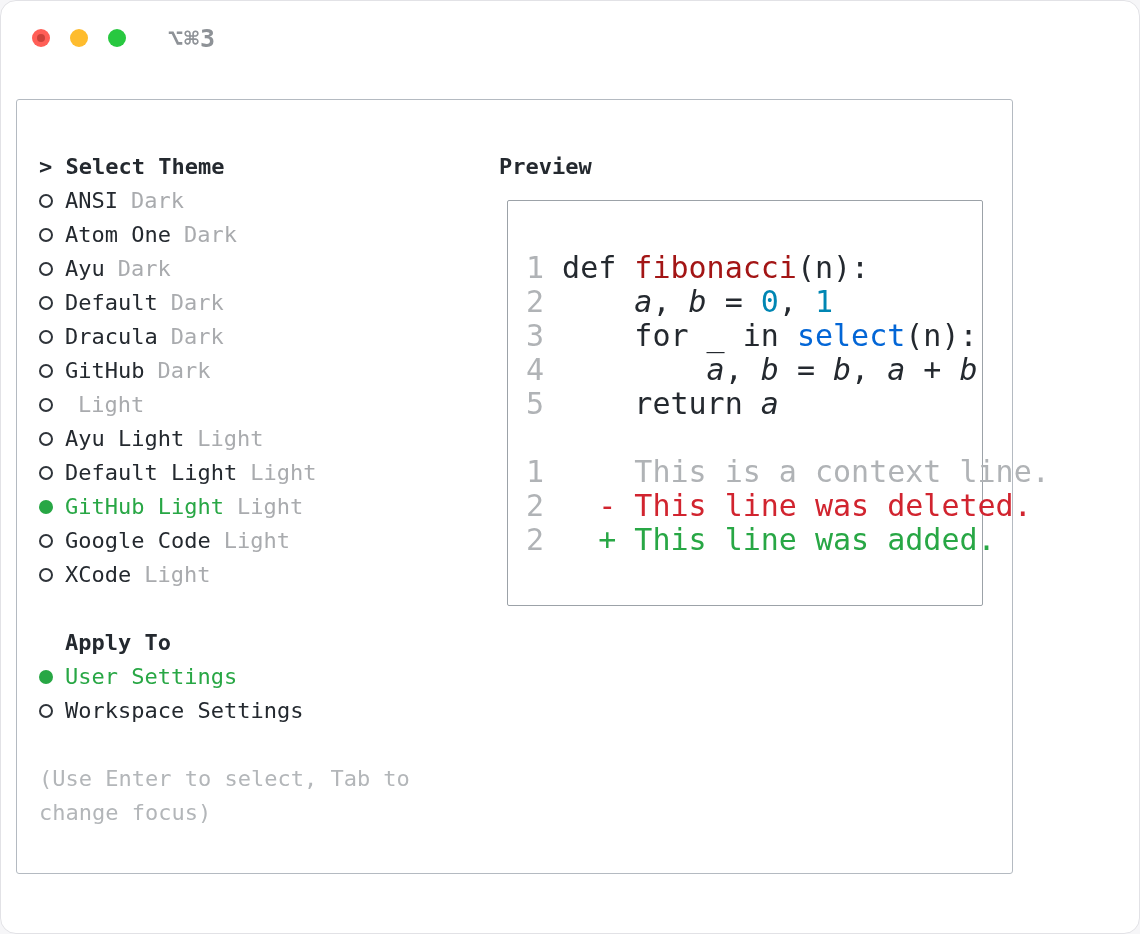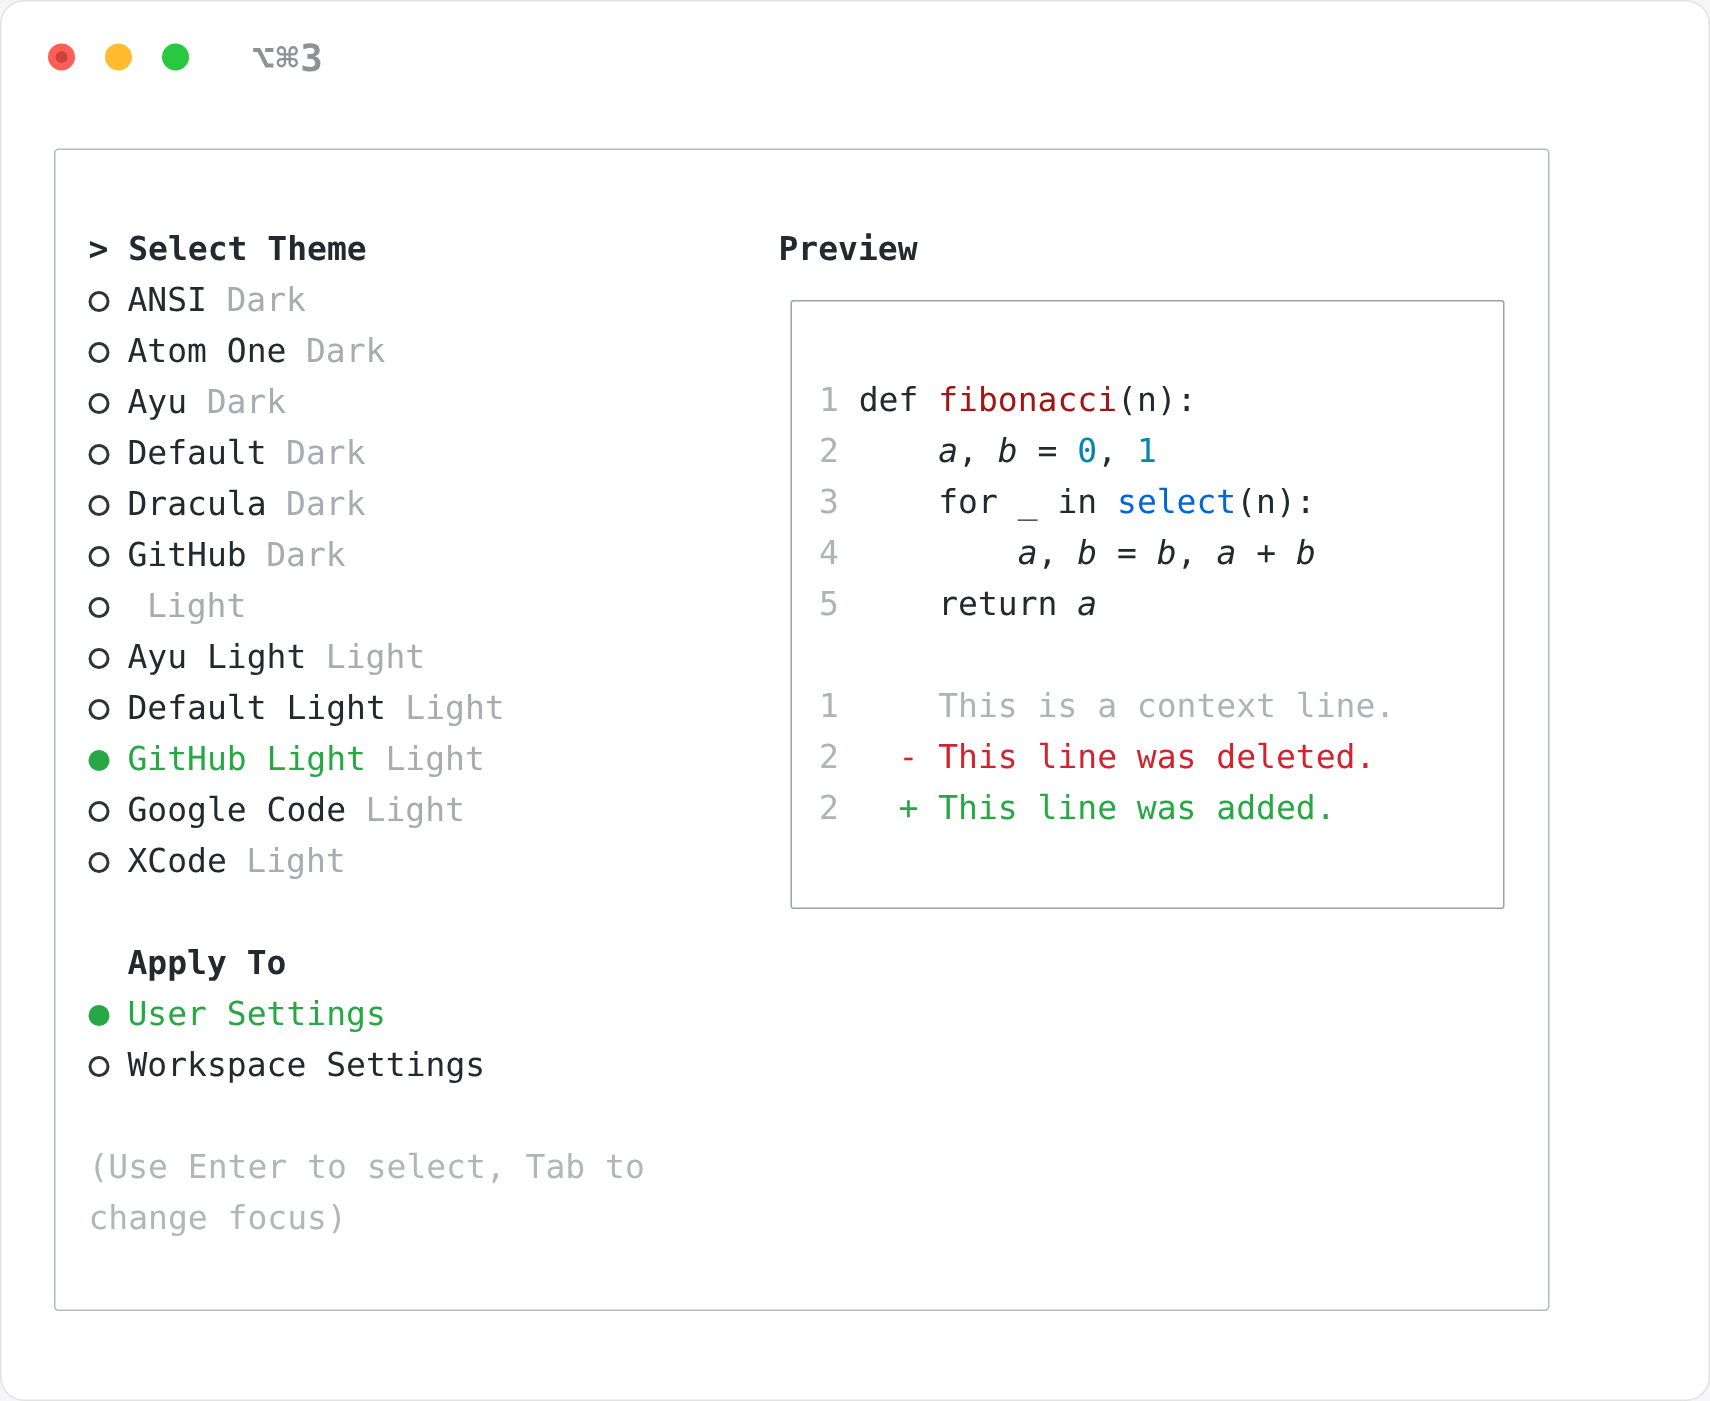--- a/index.html
+++ b/index.html
@@ -17,21 +17,21 @@
     display:flex; align-items:center; padding-left:31px; }
   .light { width:18px; height:18px; border-radius:50%; margin-right:20px; position:relative; }
   .light.red { background:#ff5f57; }
   .light.red::after { content:""; position:absolute; left:5px; top:5px; width:8px; height:8px;
     border-radius:50%; background:rgba(140,30,25,0.45); }
   .light.yellow { background:#febc2e; }
   .light.green { background:#28c840; }
   .win-title { margin-left:22px; color:#8e9297; font-size:25px; font-weight:bold; letter-spacing:1px; }
 
   
-  .panel { position:absolute; left:35px; top:98px; width:997px; height:775px;
+  .panel { position:absolute; left:15px; top:98px; width:997px; height:775px;
     border:1.5px solid #b4bac1; border-radius:3px; background:#fff; }
   .content { display:flex; padding:50px 0 0 22px; }
 
   
   .left-col { width:460px; font-size:22px; line-height:34px; color:#24292f; }
   .list-heading { font-weight:bold; height:34px; white-space:pre; }
   .row { display:flex; align-items:center; height:34px; cursor:default; }
   .bullet { flex:0 0 14px; width:14px; height:14px; border:2px solid #2f343a;
     border-radius:50%; margin-right:12px; }
   .bullet.filled { border-color:var(--accent,#28a745); background:var(--accent,#28a745); }
@@ -39,21 +39,21 @@
   .row.selected .tname { color:var(--accent,#28a745); }
   .variant { color:#a9abae; margin-left:13px; white-space:pre; }
   .apply-heading { font-weight:bold; height:34px; margin-top:34px; padding-left:26px; }
   .hint { margin-top:34px; width:430px; color:#b3b6b9; }
 
   
   .right-col { flex:1; font-size:22px; color:#24292f; }
   .preview-heading { font-weight:bold; height:34px; line-height:34px; }
   .preview-box { margin-top:16px; margin-left:8px; width:476px;
     border:1.5px solid #9ca2a8; border-radius:2px; padding:50px 18px 48px 18px; background:#fff; }
-  .cline { white-space:pre; line-height:34px; font-size:22px; }
+  .cline { white-space:pre; line-height:34px; font-size:30px; }
   .ln { display:inline-block; width:1ch; text-align:right; color:#b0b3b6; }
   .tk-p   { color:#24292f; }
   .tk-fn  { color:var(--fn,#a31515); }
   .tk-n   { color:var(--num,#0086b3); }
   .tk-b   { color:var(--blt,#0366d6); }
   .tk-v   { font-style:italic; color:#24292f; }
   .tk-ctx { color:#b0b3b6;margin-top:12px; }
   .tk-del { color:var(--del,#d1242f);text-align:right; }
   .tk-add { color:var(--add,#28a745); }
 </style>

